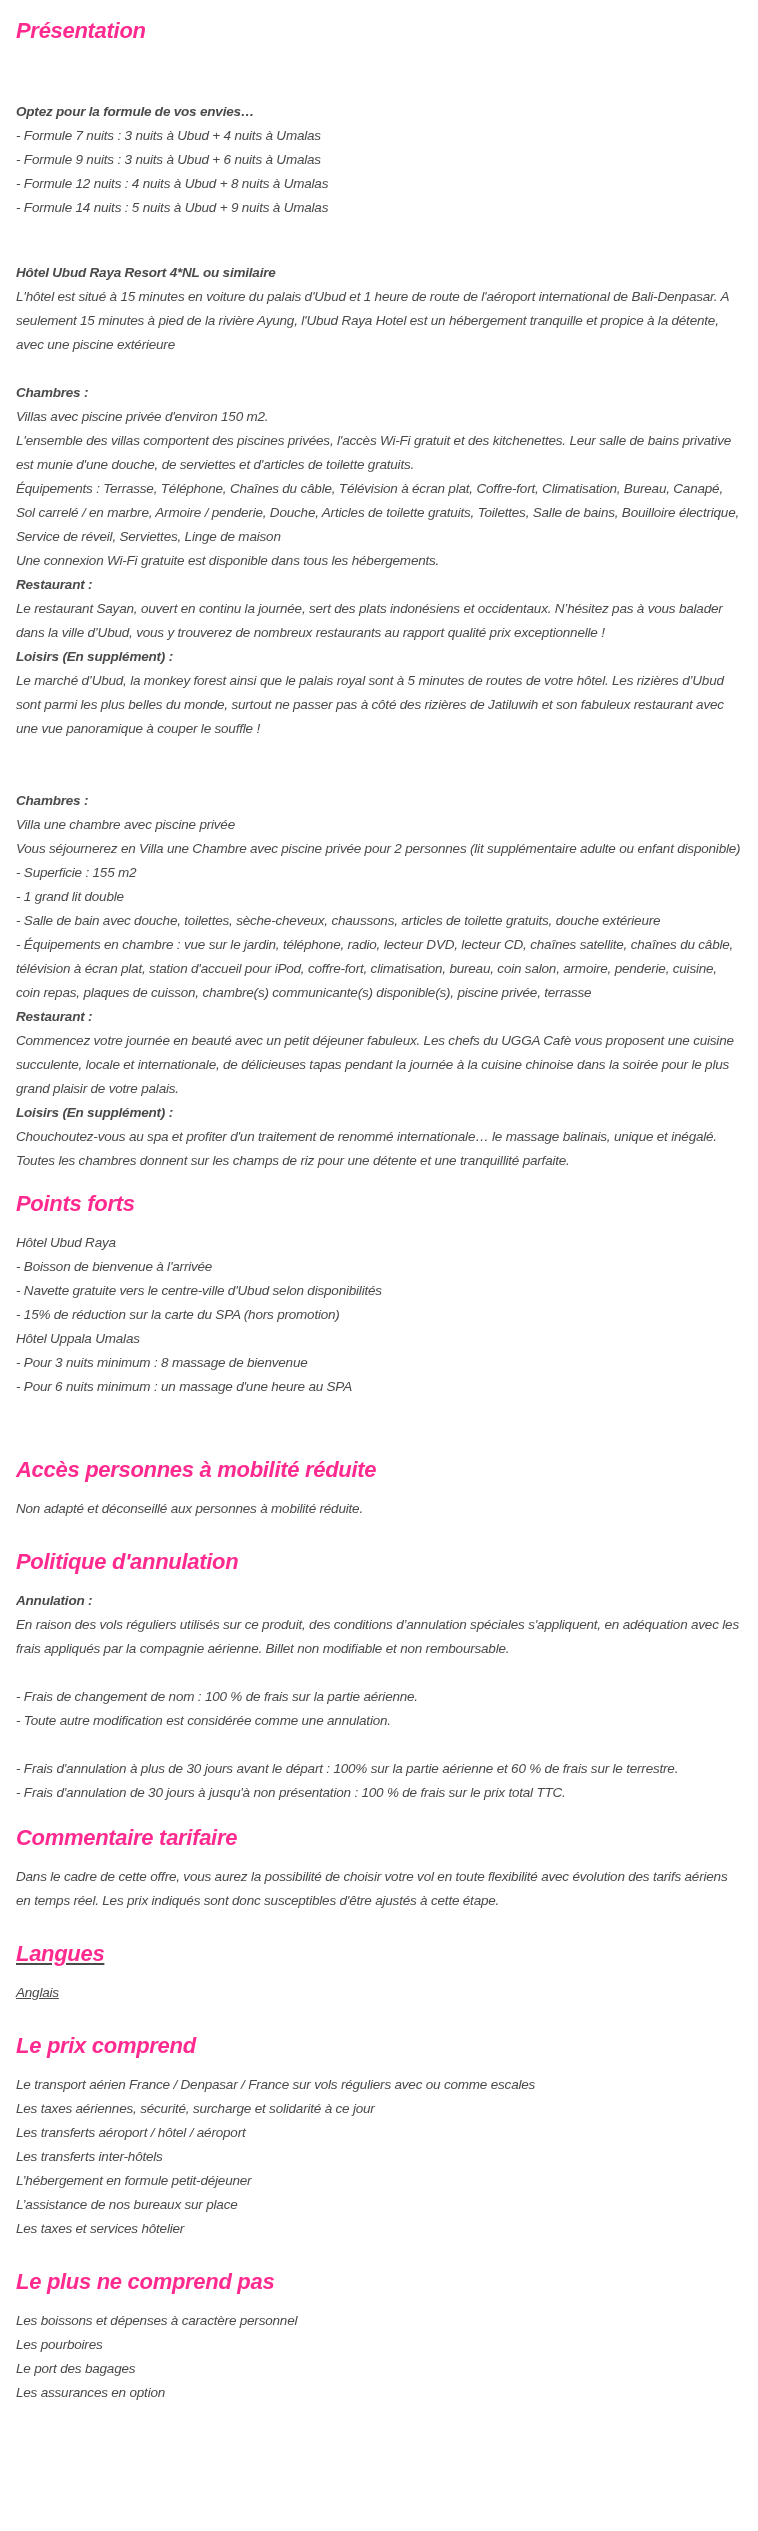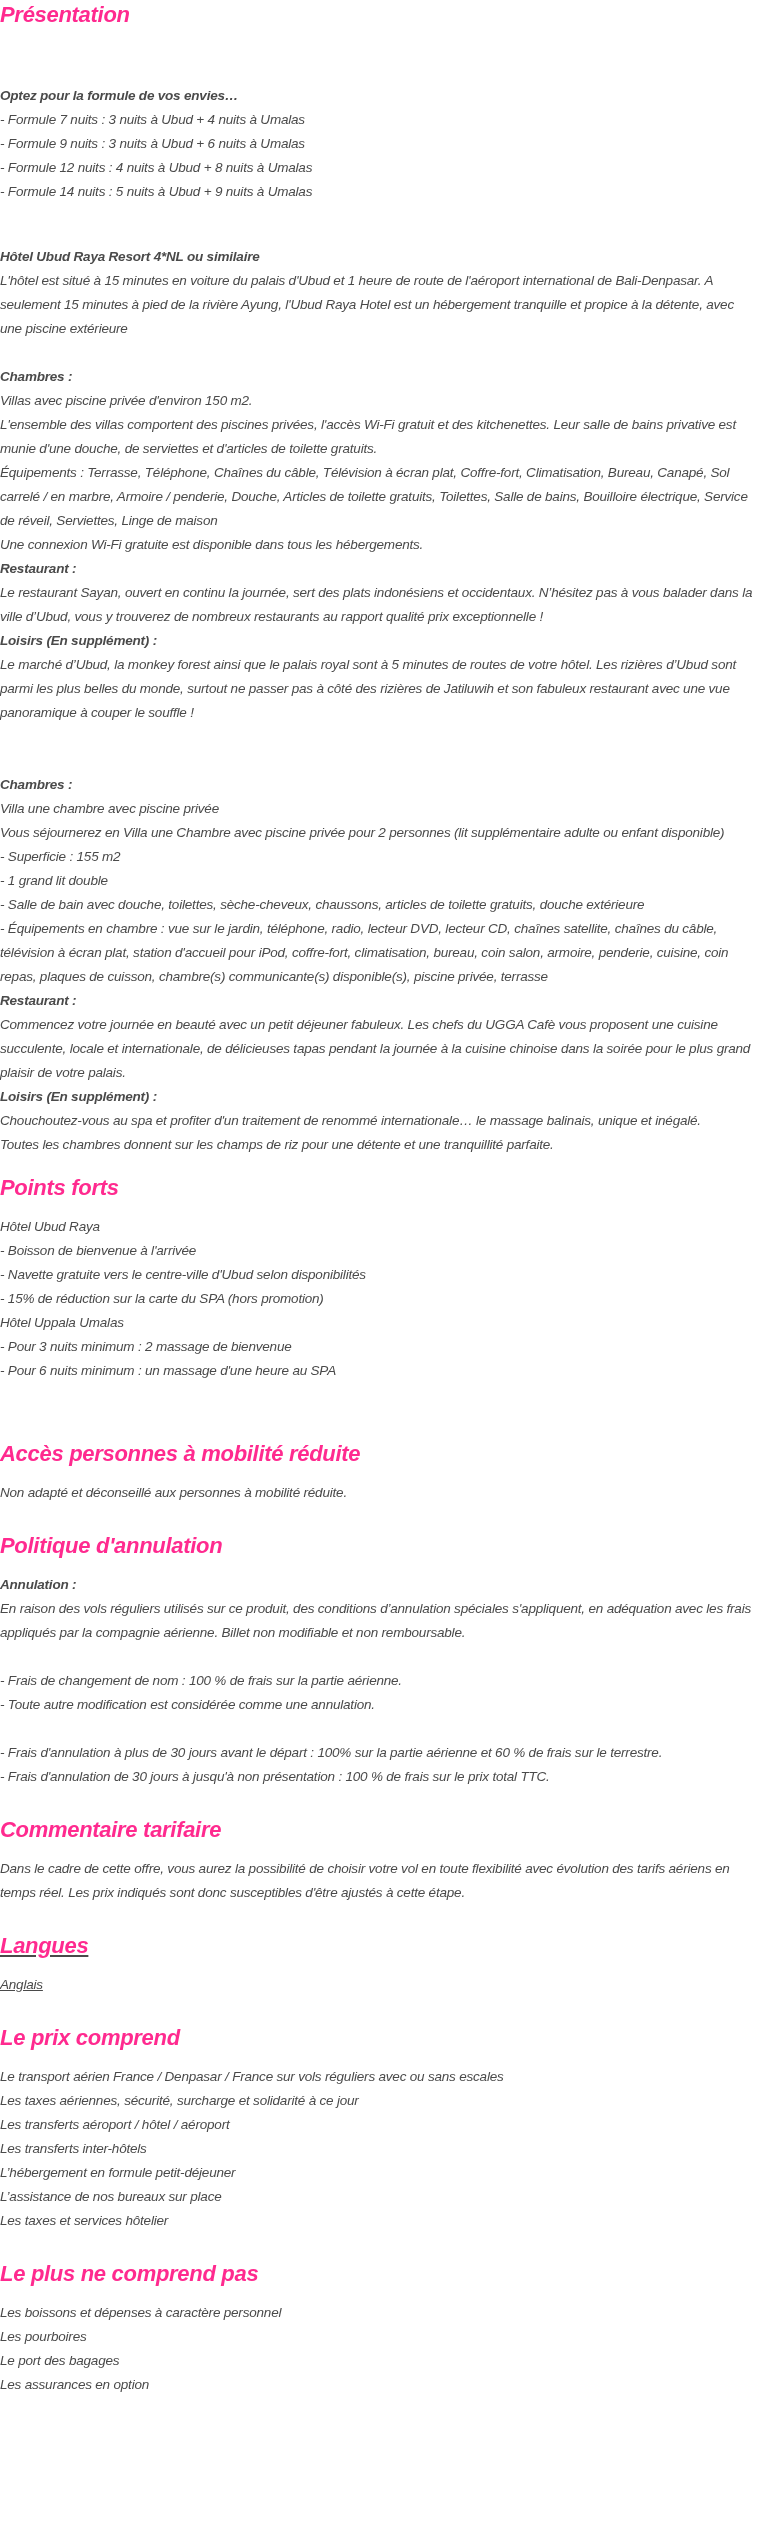--- a/index.html
+++ b/index.html
@@ -5,21 +5,21 @@
   html, body { margin: 0; padding: 0; background: #ffffff; }
   body {
     width: 758px;
     font-family: "Liberation Sans", "DejaVu Sans", sans-serif;
     font-style: italic;
     color: #4a4a4a;
     font-size: 13.5px;
     line-height: 24px;
     letter-spacing: -0.2px;
   }
-  .page { padding: 0; }
+  .page { padding: 16px; }
   h2 {
     color: #ff2a8f;
     font-style: italic;
     font-weight: bold;
     font-size: 22px;
     line-height: 30px;
     margin: 0;
     letter-spacing: -0.3px;
   }
   .line { display: block; min-height: 24px; }
@@ -77,21 +77,21 @@
   </section>
 
   <section style="margin-top:16px;">
     <h2>Points forts</h2>
     <div style="height:12px;"></div>
     <span class="line">Hôtel Ubud Raya</span>
     <span class="line">- Boisson de bienvenue à l'arrivée</span>
     <span class="line">- Navette gratuite vers le centre-ville d'Ubud selon disponibilités</span>
     <span class="line">- 15% de réduction sur la carte du SPA (hors promotion)</span>
     <span class="line">Hôtel Uppala Umalas</span>
-    <span class="line">- Pour 3 nuits minimum : 2 massage de bienvenue</span>
+    <span class="line">- Pour 3 nuits minimum : 8 massage de bienvenue</span>
     <span class="line">- Pour 6 nuits minimum : un massage d'une heure au SPA</span>
   </section>
 
   <section style="margin-top:56px;">
     <h2>Accès personnes à mobilité réduite</h2>
     <div style="height:12px;"></div>
     <span class="line">Non adapté et déconseillé aux personnes à mobilité réduite.</span>
   </section>
 
   <section style="margin-top:26px;">
@@ -100,36 +100,36 @@
     <span class="line b">Annulation :</span>
     <span class="line">En raison des vols réguliers utilisés sur ce produit, des conditions d’annulation spéciales s'appliquent, en adéquation avec les frais appliqués par la compagnie aérienne. Billet non modifiable et non remboursable.</span>
     <div class="blank"></div>
     <span class="line">- Frais de changement de nom : 100 % de frais sur la partie aérienne.</span>
     <span class="line">- Toute autre modification est considérée comme une annulation.</span>
     <div class="blank"></div>
     <span class="line">- Frais d'annulation à plus de 30 jours avant le départ : 100% sur la partie aérienne et 60 % de frais sur le terrestre.</span>
     <span class="line">- Frais d'annulation de 30 jours à jusqu'à non présentation : 100 % de frais sur le prix total TTC.</span>
   </section>
 
-  <section style="margin-top:26px;">
+  <section style="margin-top:18px;">
     <h2>Commentaire tarifaire</h2>
     <div style="height:12px;"></div>
     <span class="line">Dans le cadre de cette offre, vous aurez la possibilité de choisir votre vol en toute flexibilité avec évolution des tarifs aériens en temps réel. Les prix indiqués sont donc susceptibles d'être ajustés à cette étape.</span>
   </section>
 
   <section style="margin-top:26px;text-decoration:underline;">
     <h2>Langues</h2>
     <div style="height:12px;"></div>
     <span class="line">Anglais</span>
   </section>
 
   <section style="margin-top:26px;">
     <h2>Le prix comprend</h2>
     <div style="height:12px;"></div>
-    <span class="line">Le transport aérien France / Denpasar / France sur vols réguliers avec ou sans escales</span>
+    <span class="line">Le transport aérien France / Denpasar / France sur vols réguliers avec ou comme escales</span>
     <span class="line">Les taxes aériennes, sécurité, surcharge et solidarité à ce jour</span>
     <span class="line">Les transferts aéroport / hôtel / aéroport</span>
     <span class="line">Les transferts inter-hôtels</span>
     <span class="line">L’hébergement en formule petit-déjeuner</span>
     <span class="line">L’assistance de nos bureaux sur place</span>
     <span class="line">Les taxes et services hôtelier</span>
   </section>
 
   <section style="margin-top:26px;">
     <h2>Le plus ne comprend pas</h2>

